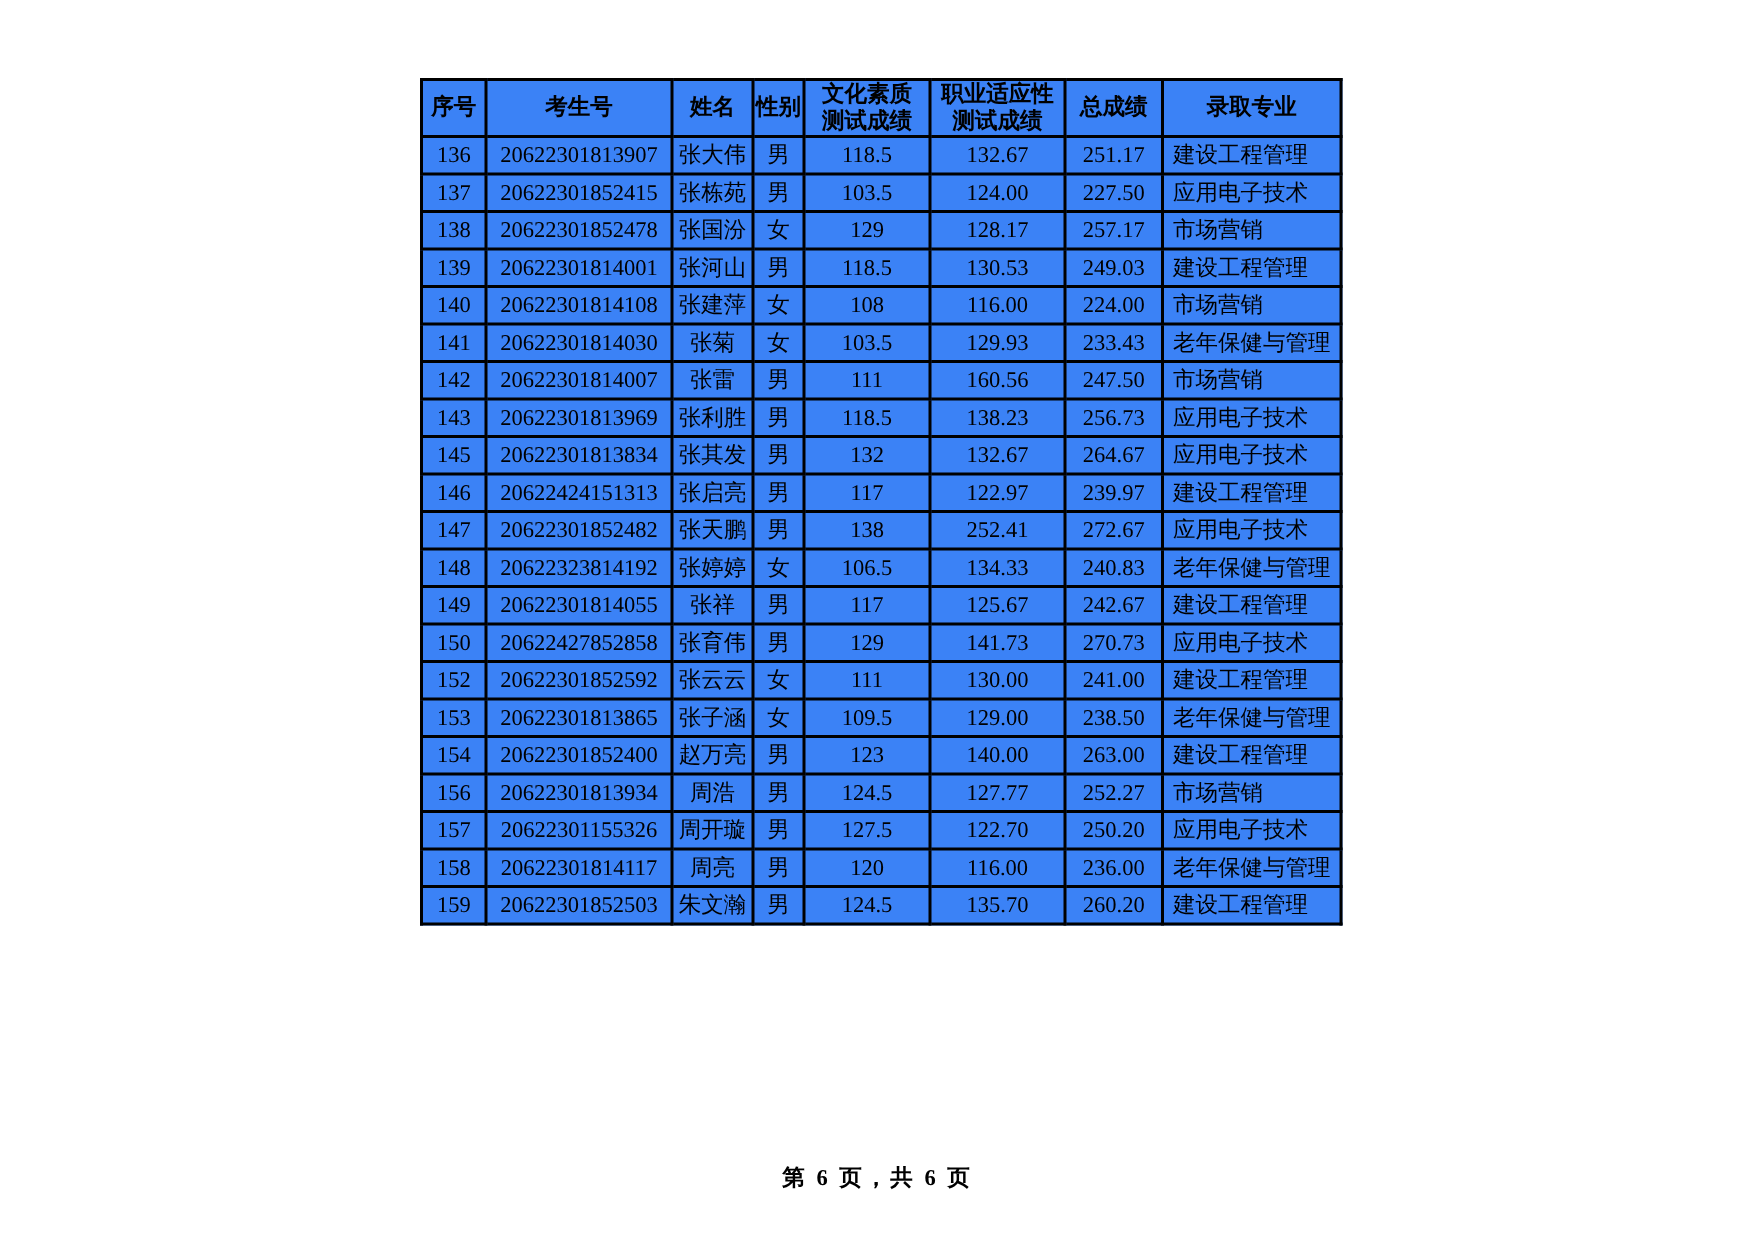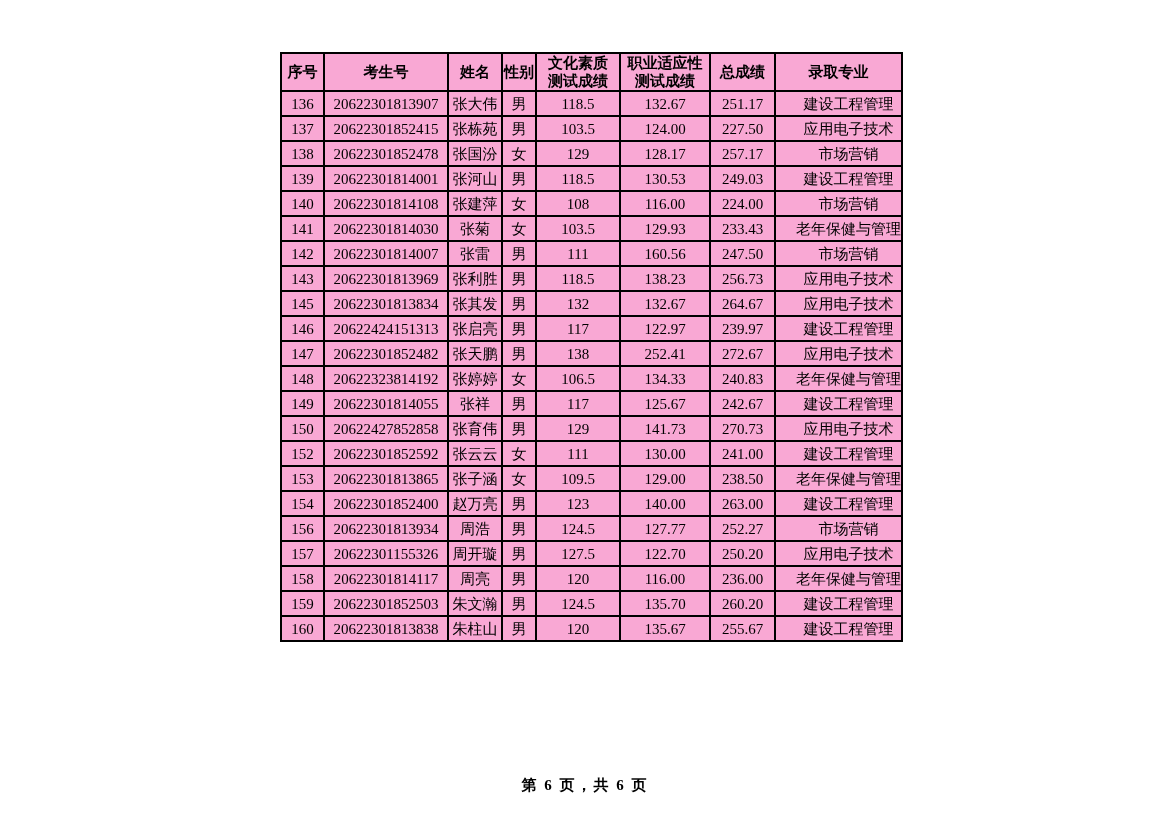--- a/index.html
+++ b/index.html
@@ -15,21 +15,21 @@
     color: #000000;
     font-family: "Liberation Serif", "DejaVu Serif", serif;
     overflow: hidden;
   }
   table.score-table {
     position: absolute;
     left: 280px;
     top: 52px;
     border-collapse: collapse;
     table-layout: fixed;
-    background: #f9a8d4;
+    background: #3b82f6;
   }
   .score-table th,
   .score-table td {
     border: 2px solid #000000;
     padding: 0;
     text-align: center;
     vertical-align: middle;
     font-size: 15px;
     line-height: 1.2;
     overflow: hidden;
@@ -38,22 +38,22 @@
   .score-table thead th {
     height: 36px;
     font-weight: bold;
     white-space: pre-line;
   }
   .score-table tbody td {
     height: 23px;
     font-weight: normal;
   }
   .score-table td.major-cell {
-    text-align: center;
-    padding-left: 20px;
+    text-align: left;
+    padding-left: 6px;
   }
   .page-footer {
     position: absolute;
     top: 776px;
     left: 0;
     width: 100%;
     text-align: center;
     font-size: 15px;
     letter-spacing: 2px;
     color: #000000;
@@ -294,28 +294,18 @@
         <tr>
       <td>159</td>
       <td>20622301852503</td>
       <td>朱文瀚</td>
       <td>男</td>
       <td>124.5</td>
       <td>135.70</td>
       <td>260.20</td>
       <td class="major-cell">建设工程管理</td>
     </tr>
-        <tr>
-      <td>160</td>
-      <td>20622301813838</td>
-      <td>朱柱山</td>
-      <td>男</td>
-      <td>120</td>
-      <td>135.67</td>
-      <td>255.67</td>
-      <td class="major-cell">建设工程管理</td>
-    </tr>
       </tbody>
   </table>
 
   <div class="page-footer">第 6 页，共 6 页</div>
 
 </div>
 
 </body></html>

